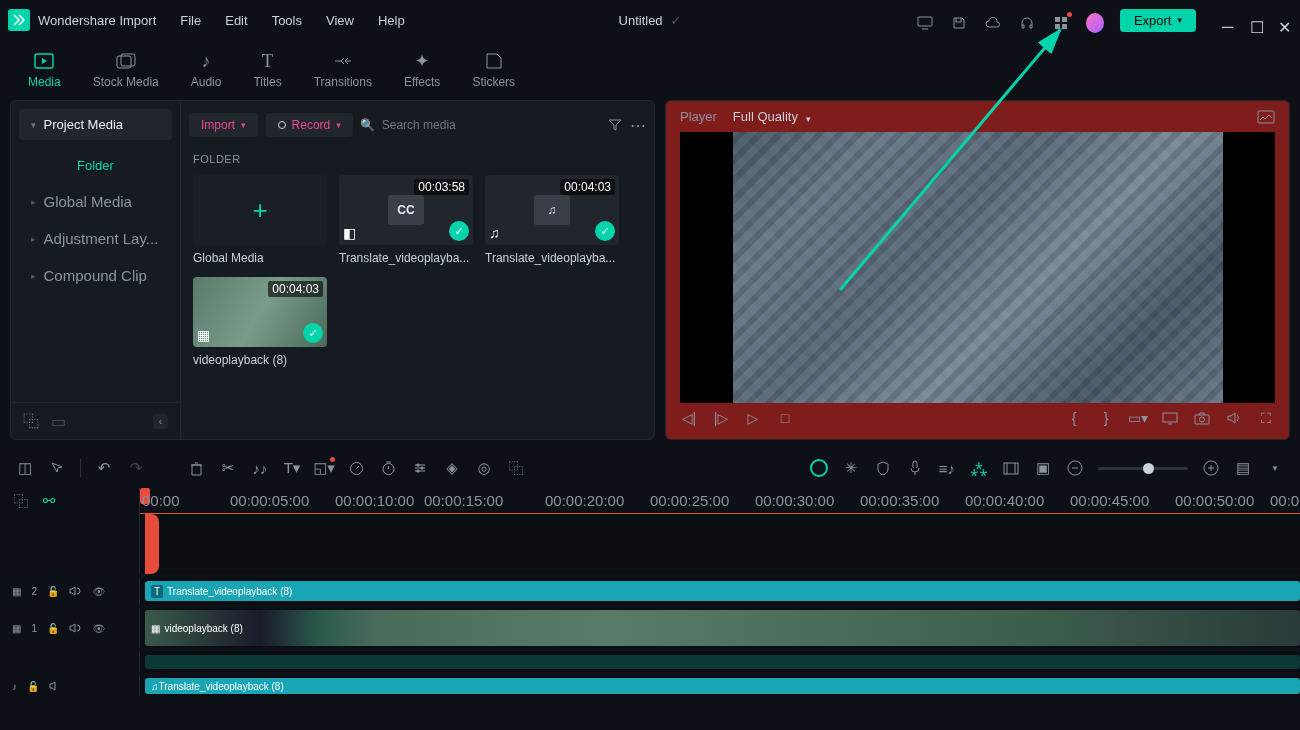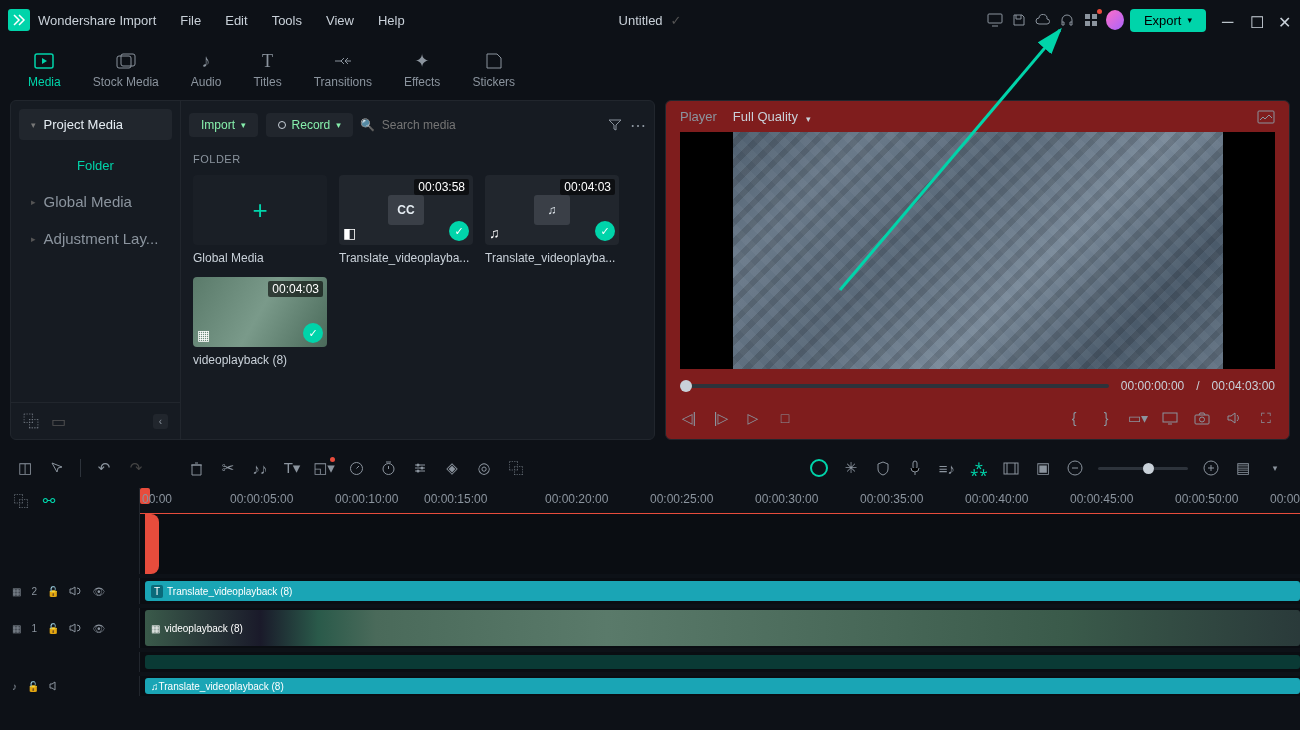--- a/index.html
+++ b/index.html
@@ -3,41 +3,41 @@
 <meta charset="utf-8">
 <style>
 *{margin:0;padding:0;box-sizing:border-box;font-family:-apple-system,BlinkMacSystemFont,"Segoe UI",Arial,sans-serif;}
 body{background:#0d1117;color:#e6edf3;width:1300px;height:730px;overflow:hidden;position:relative;}
 .titlebar{height:40px;background:#0d1117;display:flex;align-items:center;padding:0 8px;gap:8px;}
 .app-logo{width:22px;height:22px;background:#00d4aa;border-radius:3px;display:flex;align-items:center;justify-content:center;}
 .app-name{font-size:13px;color:#c9d1d9;margin-right:16px;}
 .menu-bar{display:flex;gap:24px;}
 .menu-item{font-size:13px;color:#c9d1d9;cursor:pointer;}
 .title-center{position:absolute;left:50%;transform:translateX(-50%);font-size:13px;color:#c9d1d9;display:flex;align-items:center;gap:8px;}
-.title-icons{margin-left:auto;display:flex;align-items:center;gap:6px;}
+.title-icons{margin-left:auto;display:flex;align-items:flex-end;gap:16px;}
 .ti{width:18px;height:18px;display:flex;align-items:center;justify-content:center;color:#8b949e;cursor:pointer;}
 .export-btn{background:#00d4aa;color:#000;padding:4px 14px;border-radius:4px;font-size:13px;display:flex;align-items:center;gap:6px;cursor:pointer;}
 .win-controls{display:flex;gap:14px;margin-left:10px;}
 .win-btn{width:14px;height:14px;color:#c9d1d9;cursor:pointer;}
 .tabs-row{height:60px;display:flex;align-items:center;padding:0 12px;gap:0;}
 .tab{display:flex;flex-direction:column;align-items:center;gap:4px;padding:6px 16px;cursor:pointer;color:#8b949e;font-size:12px;position:relative;}
 .tab.active{color:#00d4aa;}
 .tab-icon{width:20px;height:20px;display:flex;align-items:center;justify-content:center;font-size:18px;}
 .main-row{display:flex;height:340px;gap:10px;padding:0 10px;}
 .media-panel{width:645px;background:#161b22;border-radius:6px;display:flex;border:1px solid #21262d;}
 .media-left{width:170px;border-right:1px solid #21262d;display:flex;flex-direction:column;}
 .project-media{background:#21262d;margin:8px;padding:8px 12px;border-radius:4px;display:flex;align-items:center;gap:8px;font-size:13px;}
 .folder-tab{color:#00d4aa;font-size:13px;text-align:center;padding:10px 0;}
 .side-item{padding:10px 20px;font-size:15px;color:#8b949e;display:flex;align-items:center;gap:8px;cursor:pointer;}
 .side-item::before{content:"▸";font-size:9px;color:#555;}
 .side-bottom{margin-top:auto;padding:8px 12px;display:flex;gap:12px;align-items:center;border-top:1px solid #21262d;}
 .side-bottom .collapse{margin-left:auto;background:#21262d;border-radius:3px;padding:2px 6px;cursor:pointer;color:#8b949e;font-size:10px;}
 .media-right{flex:1;display:flex;flex-direction:column;padding:8px;}
 .media-toolbar{display:flex;align-items:center;gap:8px;padding:4px 0;margin-bottom:6px;}
-.mt-btn{background:#21262d;padding:5px 12px;border-radius:4px;font-size:12px;color:#86efac;cursor:pointer;display:flex;align-items:center;gap:6px;}
+.mt-btn{background:#21262d;padding:5px 12px;border-radius:4px;font-size:12px;color:#ec4899;cursor:pointer;display:flex;align-items:center;gap:6px;}
 .search-wrap{display:flex;align-items:center;gap:6px;color:#8b949e;font-size:12px;flex:1;}
 .folder-label{font-size:11px;color:#8b949e;letter-spacing:0.5px;padding:6px 4px;}
 .thumbs{display:flex;flex-wrap:wrap;gap:12px;padding:4px;}
 .thumb{width:134px;}
 .thumb-img{width:134px;height:70px;background:#21262d;border-radius:4px;position:relative;display:flex;align-items:center;justify-content:center;overflow:hidden;}
 .thumb-img.import{background:#1a1f26;}
 .plus{color:#00d4aa;font-size:26px;font-weight:200;}
 .thumb-dur{position:absolute;top:4px;right:4px;background:rgba(0,0,0,0.6);color:#fff;font-size:12px;padding:1px 4px;border-radius:2px;}
 .thumb-check{position:absolute;bottom:4px;right:4px;width:20px;height:20px;background:#00d4aa;border-radius:50%;color:#fff;font-size:11px;display:flex;align-items:center;justify-content:center;}
 .thumb-icon{width:36px;height:30px;background:#3a3f47;border-radius:3px;color:#e6edf3;font-size:12px;font-weight:bold;display:flex;align-items:center;justify-content:center;}
@@ -62,21 +62,21 @@
 .timeline-toolbar{height:40px;display:flex;align-items:center;gap:14px;padding:0 16px;margin-top:8px;}
 .tt-icon{width:18px;height:18px;color:#8b949e;cursor:pointer;display:flex;align-items:center;justify-content:center;font-size:15px;}
 .tt-sep{width:1px;height:18px;background:#2d333b;}
 .tt-right{margin-left:auto;display:flex;align-items:center;gap:14px;}
 .zoom-slider{width:90px;height:3px;background:#2d333b;border-radius:2px;position:relative;}
 .zoom-dot{position:absolute;left:50%;top:-4px;width:11px;height:11px;background:#c9d1d9;border-radius:50%;}
 .gc{width:18px;height:18px;border:2px solid #00d4aa;border-radius:50%;background:#0d1117;}
 .ruler-row{display:flex;height:26px;}
 .ruler-left{width:140px;display:flex;align-items:center;gap:10px;padding:0 12px;border-right:1px solid #21262d;}
 .ruler{flex:1;position:relative;border-bottom:1px solid #e74c3c;}
-.ruler-tick{position:absolute;font-size:12px;color:#8b949e;top:4px;}
+.ruler-tick{position:absolute;font-size:15px;color:#8b949e;top:4px;}
 .playhead{position:absolute;left:0;top:0;width:10px;height:16px;background:#e74c3c;border-radius:2px;}
 .tracks{height:185px;overflow:hidden;}
 .track-row{display:flex;height:40px;margin-bottom:4px;}
 .track-head{width:140px;display:flex;align-items:center;gap:10px;padding:0 12px;font-size:10px;color:#8b949e;border-right:1px solid #21262d;}
 .track-body{flex:1;position:relative;background:#0a0d12;}
 .clip{position:absolute;height:30px;top:5px;border-radius:3px;display:flex;align-items:center;padding:0 6px;font-size:10px;color:#fff;overflow:hidden;}
 .clip.sub{background:#1aa5b5;left:5px;right:0;}
 .clip.vid{background:linear-gradient(90deg,#3a5a4a 0%,#1a1a2a 10%,#2a5a4a 15%,#4a6a5a 20%,#5a7a6a 40%,#4a6a5a 60%,#3a5a4a 80%,#2a3a3a 100%);left:5px;right:0;height:36px;top:2px;}
 .clip.aud{background:#0a3a35;left:5px;right:0;height:14px;top:3px;}
 .empty-track{height:60px;}
@@ -204,20 +204,21 @@
 <div class="main-row">
   <div class="media-panel">
     <div class="media-left">
       <div class="project-media">
           <span style="font-size:9px;color:#777;">▾</span>
           <span>Project Media</span>
         </div>
       <div class="folder-tab">Folder</div>
       <div class="side-item">Global Media</div>
       <div class="side-item">Adjustment Lay...</div>
+      <div class="side-item">Compound Clip</div>
       <div class="side-bottom">
         <span style="color:#8b949e;">⿻</span>
         <span style="color:#555;">▭</span>
         <div class="collapse">‹</div>
       </div>
     </div>
     <div class="media-right">
       <div class="media-toolbar">
         <div class="mt-btn">
             <span>Import</span>
@@ -286,28 +287,20 @@
         </div>
       <div class="snap">
           <svg width="18" height="14" viewBox="0 0 18 14">
             <rect x="1" y="1" width="16" height="12" rx="1" fill="none" stroke="currentColor"></rect>
             <path d="M3 10l3-3 2 2 4-4 3 3" stroke="currentColor" fill="none"></path>
           </svg>
         </div>
     </div>
     <div class="video-area">
       <div class="aerial"></div>
-    </div>
-    <div class="player-scrub">
-      <div class="scrub-bar">
-          <div class="scrub-dot"></div>
-        </div>
-      <span class="time-lbl">00:00:00:00</span>
-      <span class="time-lbl">/</span>
-      <span class="time-lbl">00:04:03:00</span>
     </div>
     <div class="player-controls">
       <div class="pc-icon">◁|</div>
       <div class="pc-icon">|▷</div>
       <div class="pc-icon">▷</div>
       <div class="pc-icon">□</div>
       <div class="pc-right">
         <div class="pc-icon">{</div>
         <div class="pc-icon">}</div>
         <div class="pc-icon">▭▾</div>

